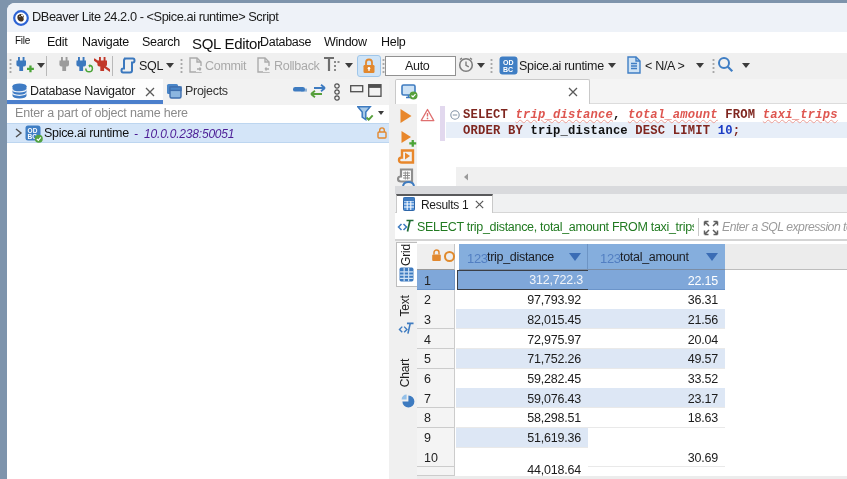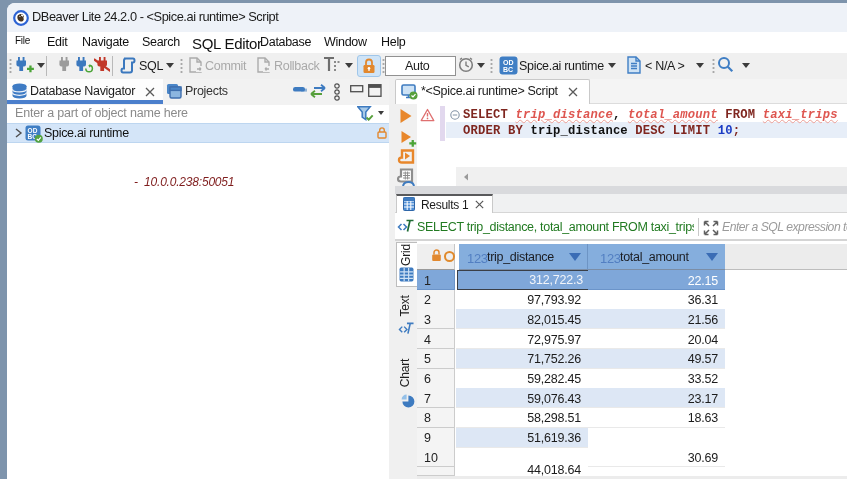--- a/index.html
+++ b/index.html
@@ -27,21 +27,21 @@
 
 .lpanel { position:absolute; left:7px; top:79px; width:382px; height:400px; background:#ffffff; }
 .ltabbar { position:absolute; left:7px; top:79px; width:382px; height:26px; background:#f2f2f2; }
 .ltab-active { position:absolute; left:7px; top:79px; width:156px; height:22px; background:#fdfdfd; }
 .ltab-underline { position:absolute; left:7px; top:100px; width:156px; height:4px; background:#4b7fcc; }
 .ltab-text { position:absolute; font-size:12.5px; letter-spacing:-0.3px; color:#1b1b1b; }
 .filter-row { position:absolute; left:7px; top:105px; width:382px; height:18px; background:#ffffff; }
 .filter-text { position:absolute; left:15px; top:106px; font-size:12.5px; letter-spacing:-0.2px; color:#8b8b8b; }
 .tree-row { position:absolute; left:7px; top:123px; width:382px; height:20px; background:#d4e5f8; border-top:1px solid #bdd6f0; border-bottom:1px solid #bdd6f0; }
 .tree-text { position:absolute; left:44px; top:126px; font-size:12.5px; letter-spacing:-0.3px; color:#111; }
-.tree-ip { position:absolute; left:134px; top:127px; font-size:12px; letter-spacing:-0.2px; color:#7f1d1d; font-style:italic;margin-top:48px; }
+.tree-ip { position:absolute; left:134px; top:127px; font-size:12px; letter-spacing:-0.2px; color:#4c1d95; font-style:italic; }
 
 .rpanel { position:absolute; left:395px; top:79px; width:452px; height:400px; background:#ffffff; }
 .etabbar { position:absolute; left:395px; top:79px; width:452px; height:25px; background:#f4f4f4; border-bottom:1px solid #dcdcdc; }
 .etab { position:absolute; left:395px; top:79px; width:195px; height:25px; background:#ffffff; border:1px solid #c9c9c9; border-bottom:none; border-radius:2px 2px 0 0; }
 .etab-text { position:absolute; left:421px; top:84px; font-size:12.5px; letter-spacing:-0.3px; color:#1b1b1b; }
 .ed-toolstrip { position:absolute; left:395px; top:104px; width:22px; height:83px; background:#f0f0f0; }
 .ed-ruler { position:absolute; left:417px; top:104px; width:430px; height:63px; background:#ffffff; }
 .ed-changebar { position:absolute; left:440px; top:106px; width:5px; height:35px; background:#e2d8ee; }
 .ed-curline { position:absolute; left:446px; top:122px; width:401px; height:16px; background:#e7eef8; }
 .ed-scroll { position:absolute; left:456px; top:167px; width:391px; height:19px; background:#f0f0f0; }
@@ -325,21 +325,20 @@
   <div class="etabbar"></div>
   <div class="etab"></div>
   <div class="abs" id="icon-etab" style="left:401px; top:84px;">
         <svg width="17" height="16" viewBox="0 0 17 16">
 <rect x="1" y="1" width="13" height="10" rx="1.5" fill="#cde2f5" stroke="#3e7bc0" stroke-width="1.6"></rect>
 <path d="M5 13.5 h5 M7.5 11 v2.5" stroke="#3e7bc0" stroke-width="1.6"></path>
 <circle cx="12.5" cy="11.5" r="4" fill="#57a03c"></circle>
 <path d="M10.5 11.5 l1.5 1.5 l2.5 -2.8" stroke="#fff" stroke-width="1.2" fill="none"></path>
 </svg>
       </div>
-  <div class="etab-text">*&lt;Spice.ai runtime&gt; Script</div>
   <div class="abs" id="icon-x2" style="left:567px; top:86px;">
         <svg width="12" height="12" viewBox="0 0 12 12">
           <path d="M2 2 L10 10 M10 2 L2 10" stroke="#5a5a5a" stroke-width="1.3"></path>
         </svg>
       </div>
 
   <div class="ed-toolstrip"></div>
   <div class="abs" id="ed-play1" style="left:399px; top:108px;">
         <svg width="14" height="16" viewBox="0 0 14 16">
           <path d="M1.5 1 L12.5 8 L1.5 15 Z" fill="#e8872b"></path>

